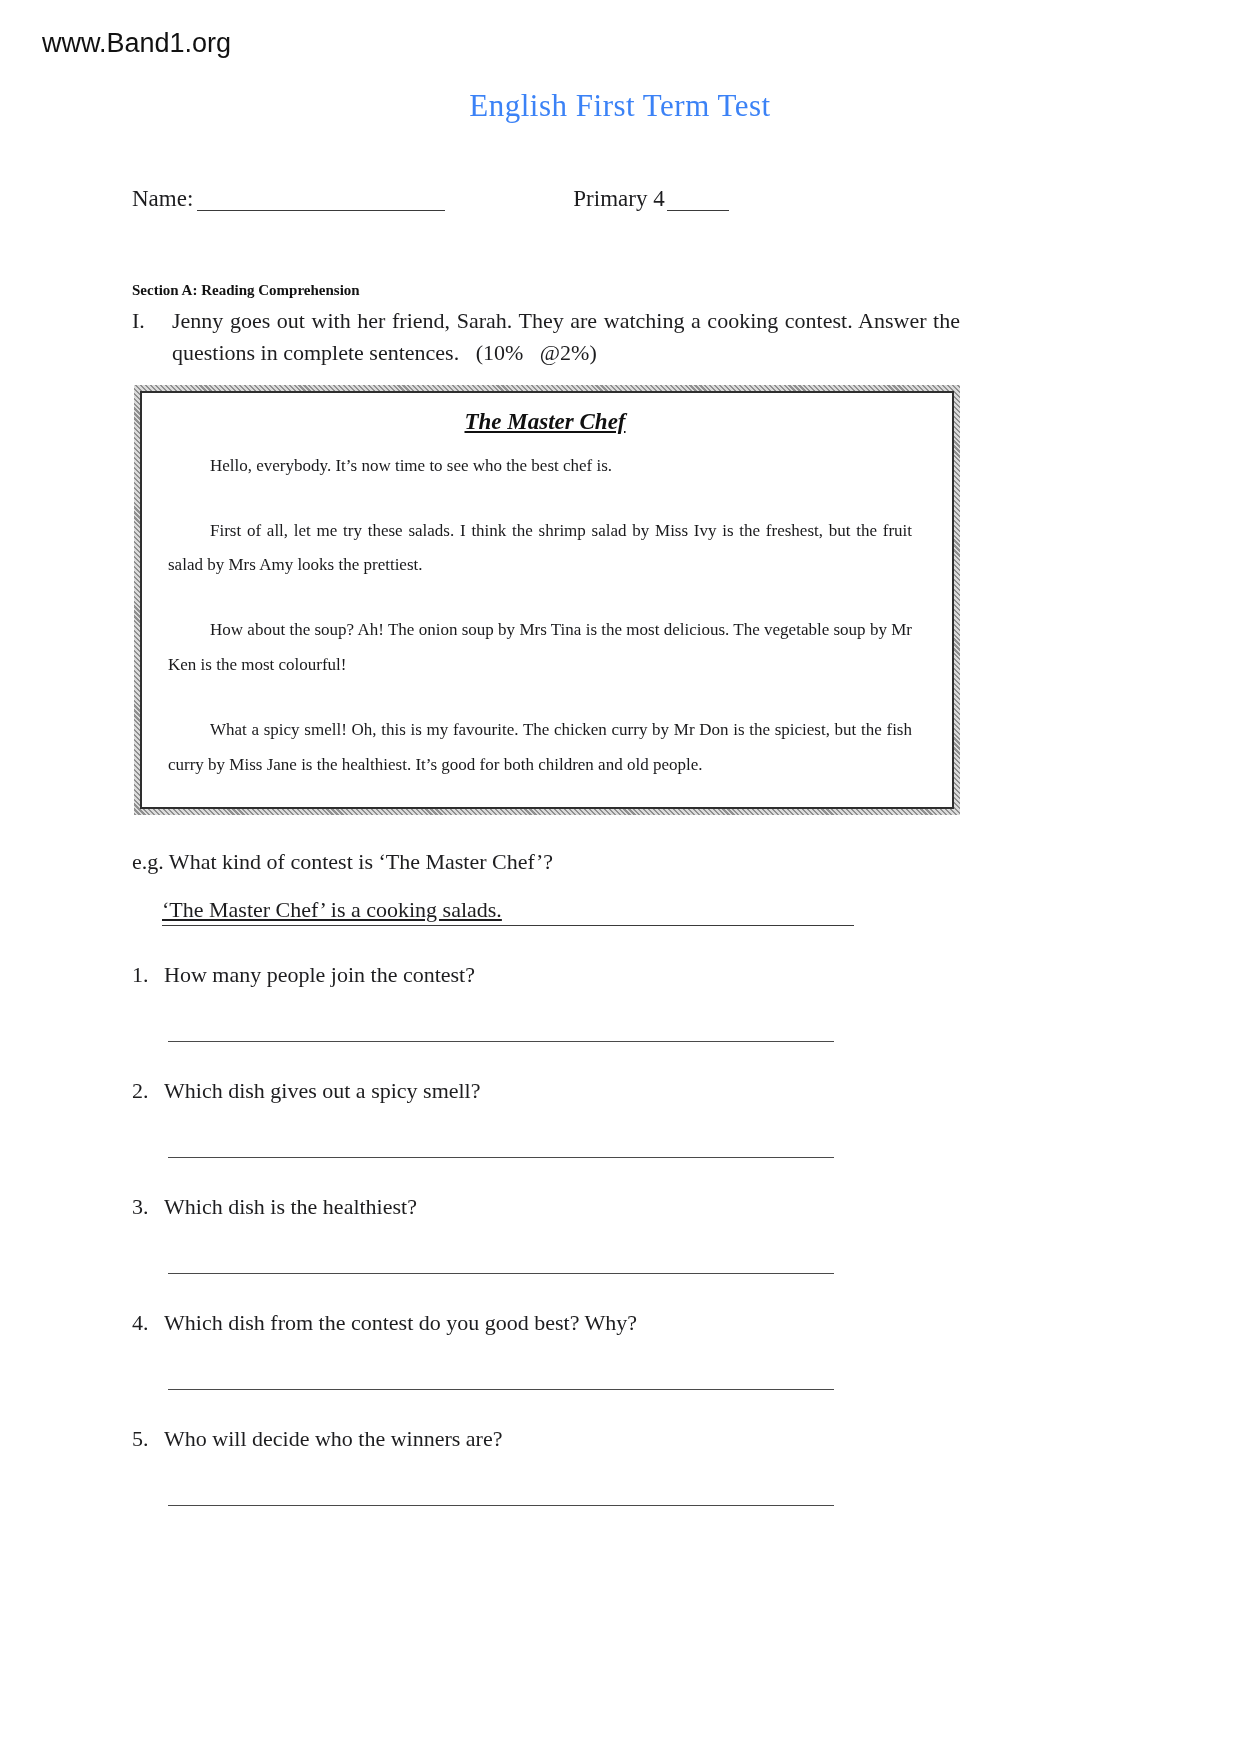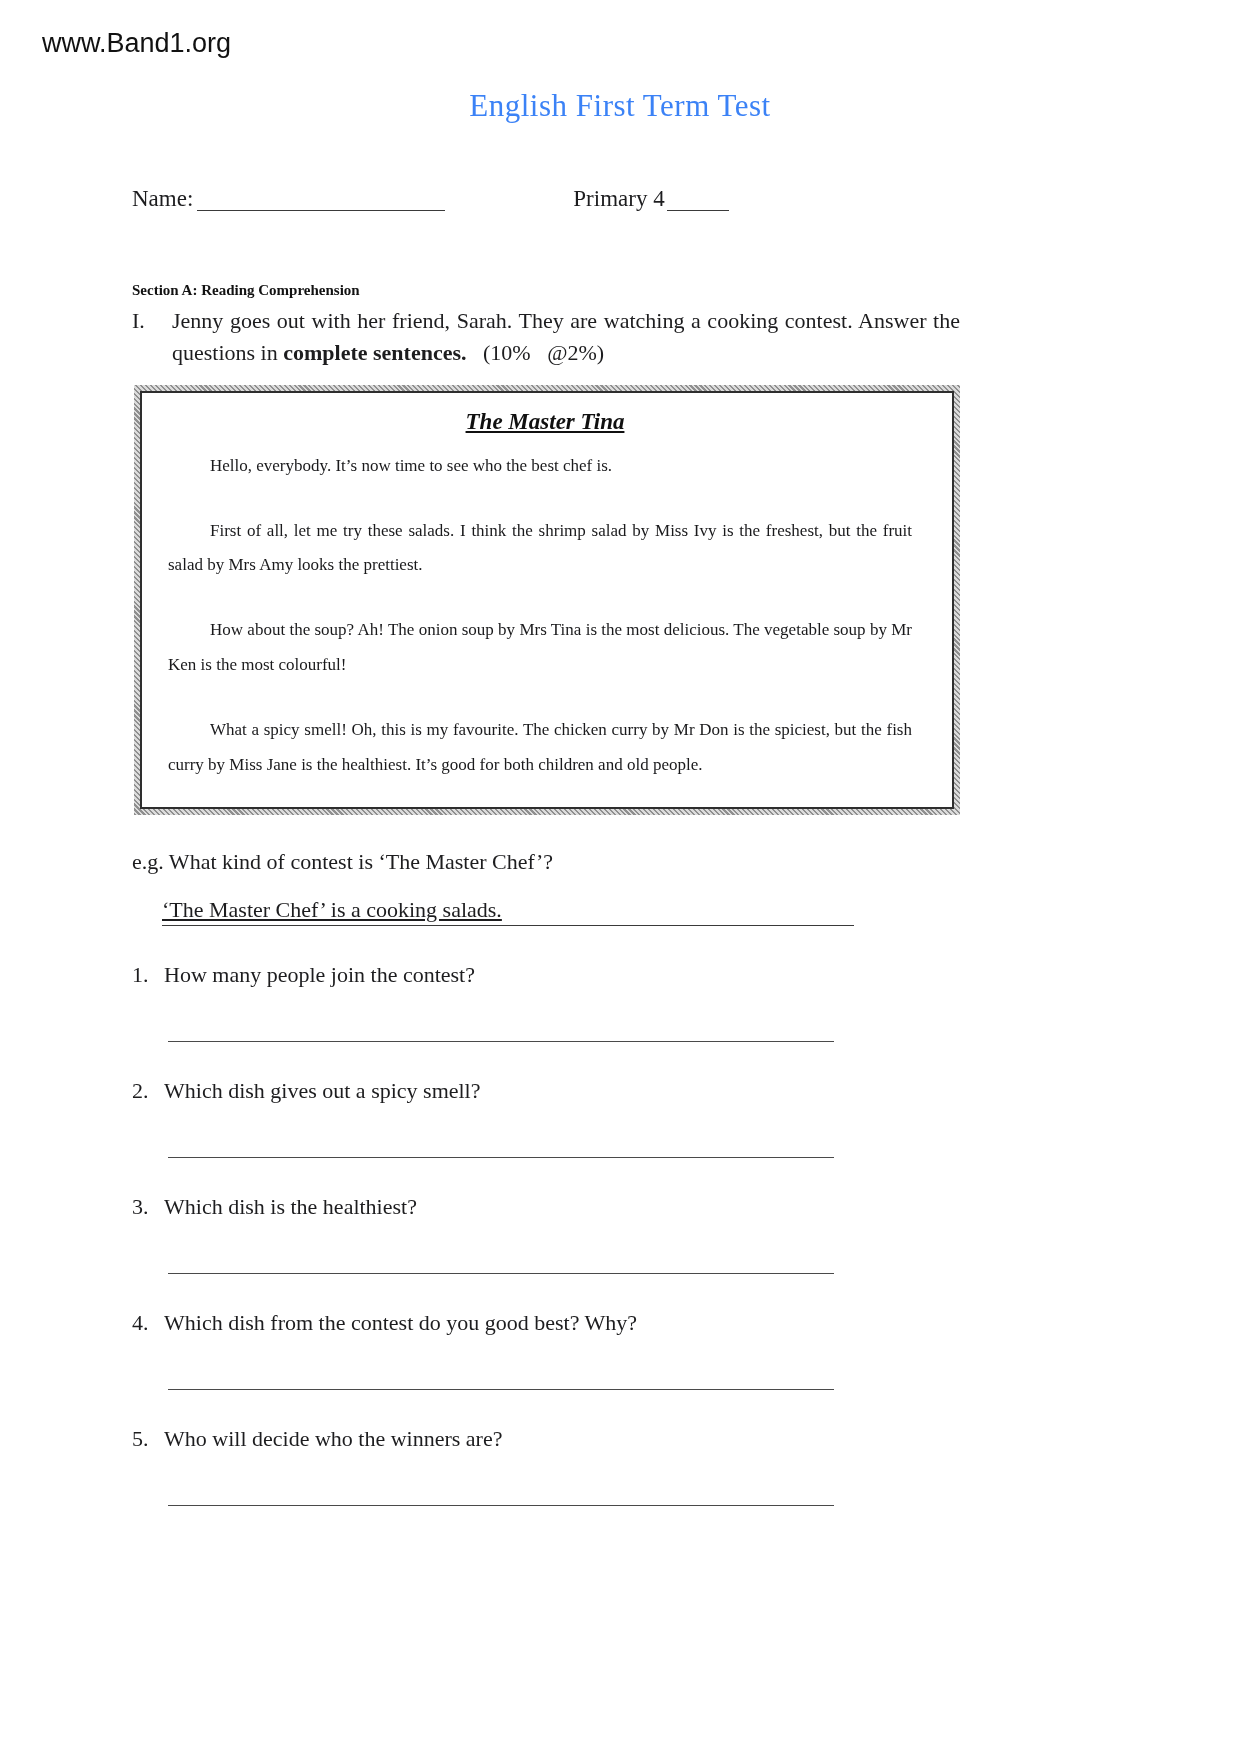--- a/index.html
+++ b/index.html
@@ -54,21 +54,21 @@
     font-size: 22px;
     line-height: 1.45;
     text-align: justify;
   }
   .instruction .numeral {
     position: absolute;
     left: 0;
     top: 0;
   }
   .instruction .instr-text { display: block; padding-left: 40px; }
-  .bold { font-weight: bold; }
+  .bold { font-weight: normal; }
   .passage-box-outer {
     margin: 16px 0 0 126px;
     width: 826px;
     background: repeating-linear-gradient(45deg, #8f8f8f 0 1.5px, #dcdcdc 1.5px 3.5px);
     padding: 6px;
     box-sizing: border-box;
   }
   .passage-box-inner {
     background: #ffffff;
     border: 2px solid #2e2e2e;
@@ -137,21 +137,21 @@
 
   <div class="section-heading">Section A: Reading Comprehension</div>
 
   <div class="instruction">
     <span class="numeral">I.</span>
     <span class="instr-text"><span>Jenny goes out with her friend, Sarah. They are watching a cooking contest. Answer the questions in </span><span class="bold">complete sentences.</span><span>&nbsp;&nbsp;&nbsp;(10%&nbsp;&nbsp;&nbsp;@2%)</span></span>
   </div>
 
   <div class="passage-box-outer">
     <div class="passage-box-inner">
-      <div class="passage-title">The Master Tina</div>
+      <div class="passage-title">The Master Chef</div>
       <p class="passage-para">Hello, everybody. It’s now time to see who the best chef is.</p>
       <p class="passage-para">First of all, let me try these salads. I think the shrimp salad by Miss Ivy is the freshest, but the fruit salad by Mrs Amy looks the prettiest.</p>
       <p class="passage-para">How about the soup? Ah! The onion soup by Mrs Tina is the most delicious. The vegetable soup by Mr Ken is the most colourful!</p>
       <p class="passage-para">What a spicy smell! Oh, this is my favourite. The chicken curry by Mr Don is the spiciest, but the fish curry by Miss Jane is the healthiest. It’s good for both children and old people.</p>
     </div>
   </div>
 
   <div class="example-question">e.g. What kind of contest is ‘The Master Chef’?</div>
   <div class="example-answer-wrap">
     <span class="example-answer">‘The Master Chef’ is a cooking salads.</span>

